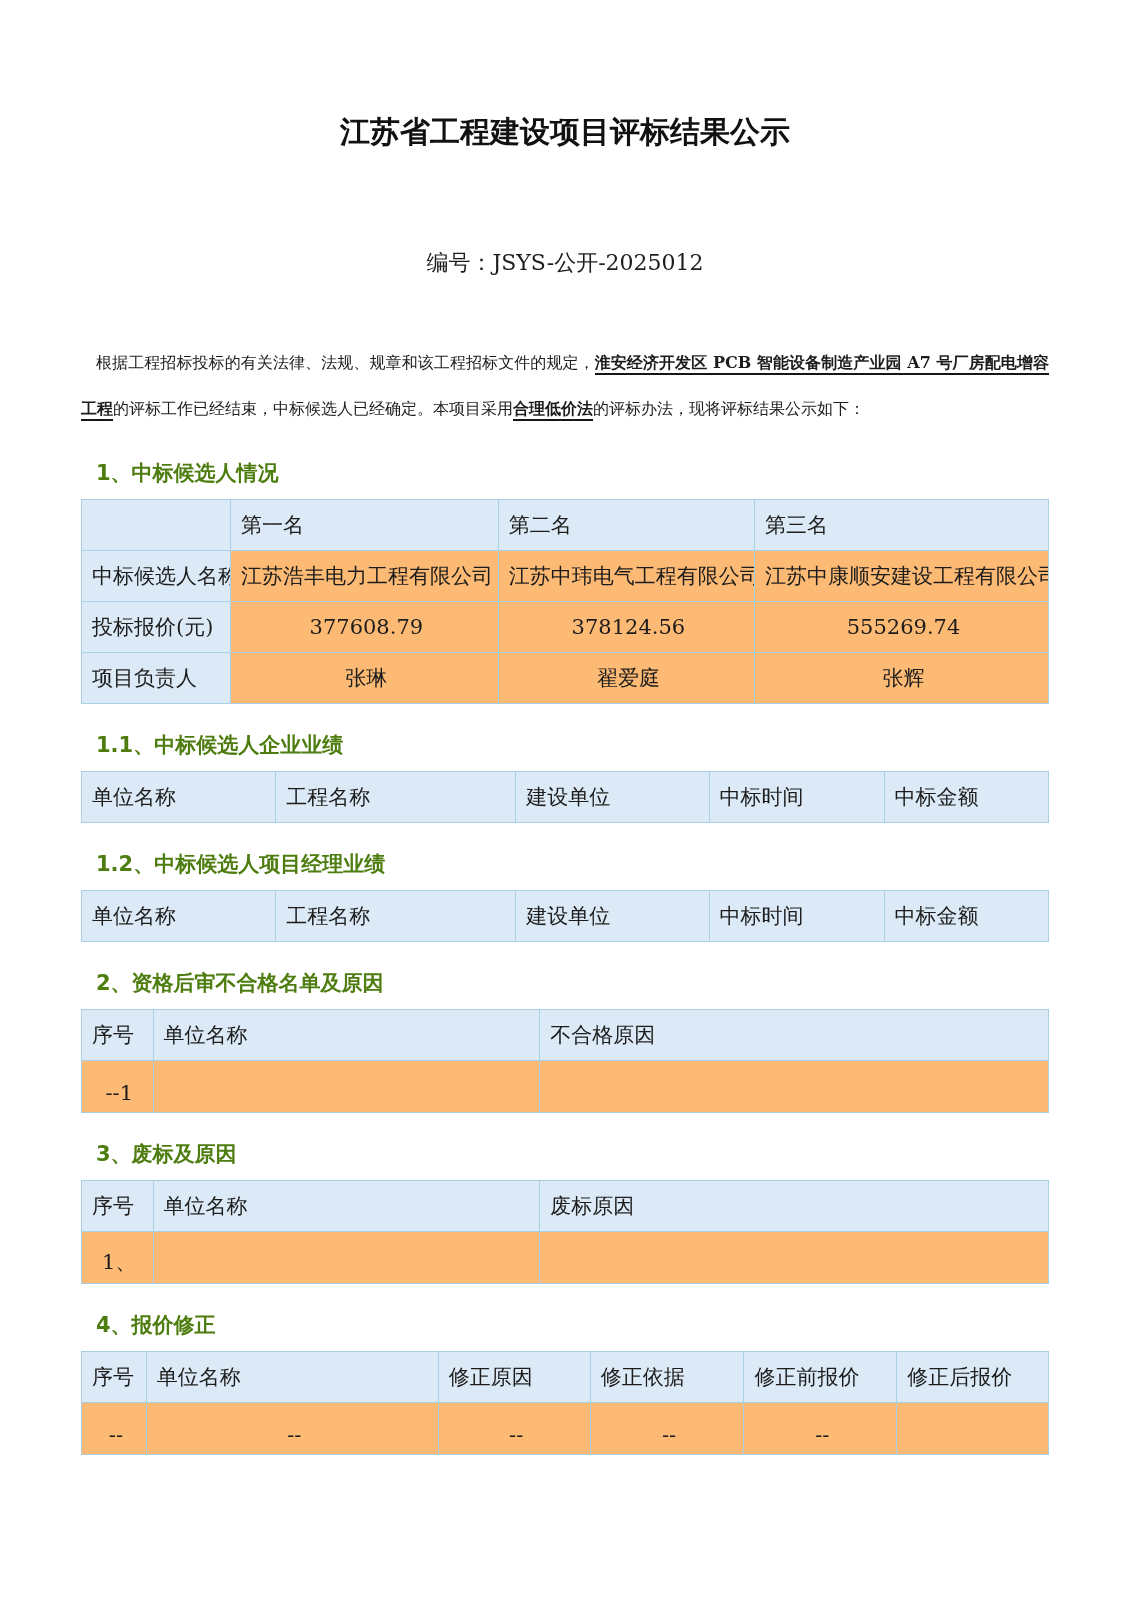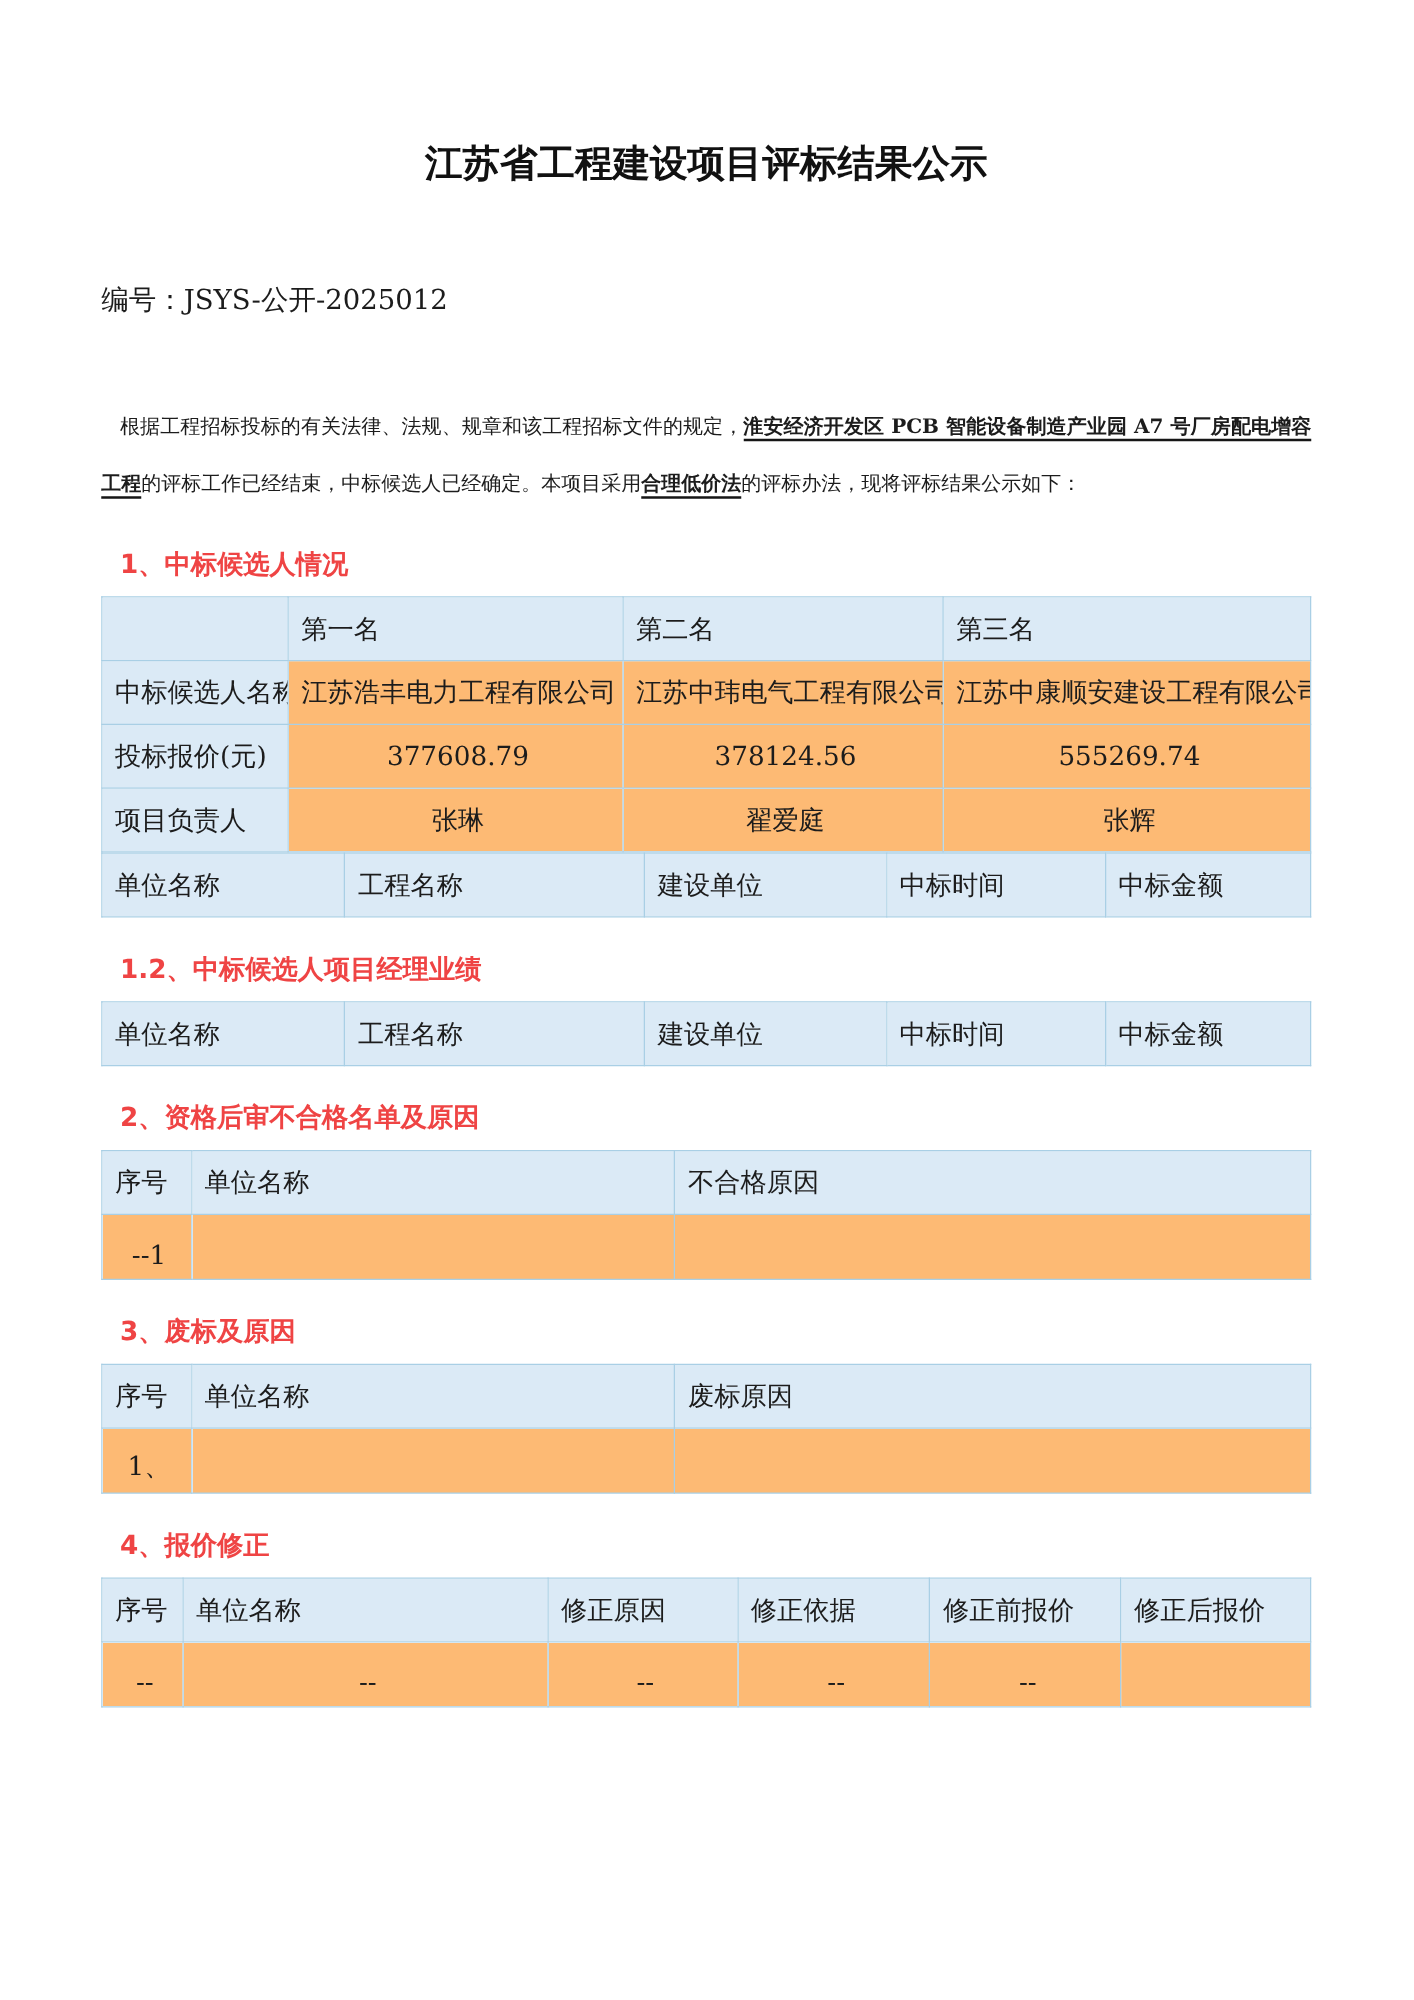--- a/index.html
+++ b/index.html
@@ -15,21 +15,22 @@
     padding:106px 82px 0 81px;
   }
   .title{
     text-align:center;
     font-size:30px;
     line-height:52px;
     font-weight:bold;
     color:#111;
   }
   .doc-number{
-    margin-top:70px;
+    margin-top:92px;
+    text-align:center;
     font-size:22px;
     line-height:26px;
   }
   .intro{
     margin:64px 0 0 0;
     font-size:16px;
     line-height:46px;
     text-align:justify;
     text-indent:15px;
   }
@@ -37,21 +38,21 @@
     font-weight:bold;
     border-bottom:2px solid #161616;
     padding-bottom:1px;
   }
   h2.sec{
     margin:26px 0 10px 0;
     padding-left:15px;
     font-size:21px;
     line-height:31px;
     font-weight:bold;
-    color:#ef4444;
+    color:#4d7c0f;
     font-family:"DejaVu Sans","Liberation Sans",sans-serif;
   }
   table.tbl{
     width:100%;
     border-collapse:collapse;
     table-layout:fixed;
   }
   .tbl th,.tbl td{
     border:1px solid var(--border,#a9cfe5);
     font-size:21px;
@@ -112,20 +113,21 @@
       </tr>
       <tr class="r">
         <th class="hd">项目负责人</th>
         <td>张琳</td>
         <td>翟爱庭</td>
         <td>张辉</td>
       </tr>
     </tbody>
   </table>
 
+  <h2 class="sec">1.1、中标候选人企业业绩</h2>
   <table class="tbl">
     <colgroup>
       <col style="width:20.1%">
         <col style="width:24.8%">
         <col style="width:20.0%">
         <col style="width:18.1%">
         <col style="width:17.0%">
     </colgroup>
     <tbody>
       <tr>

